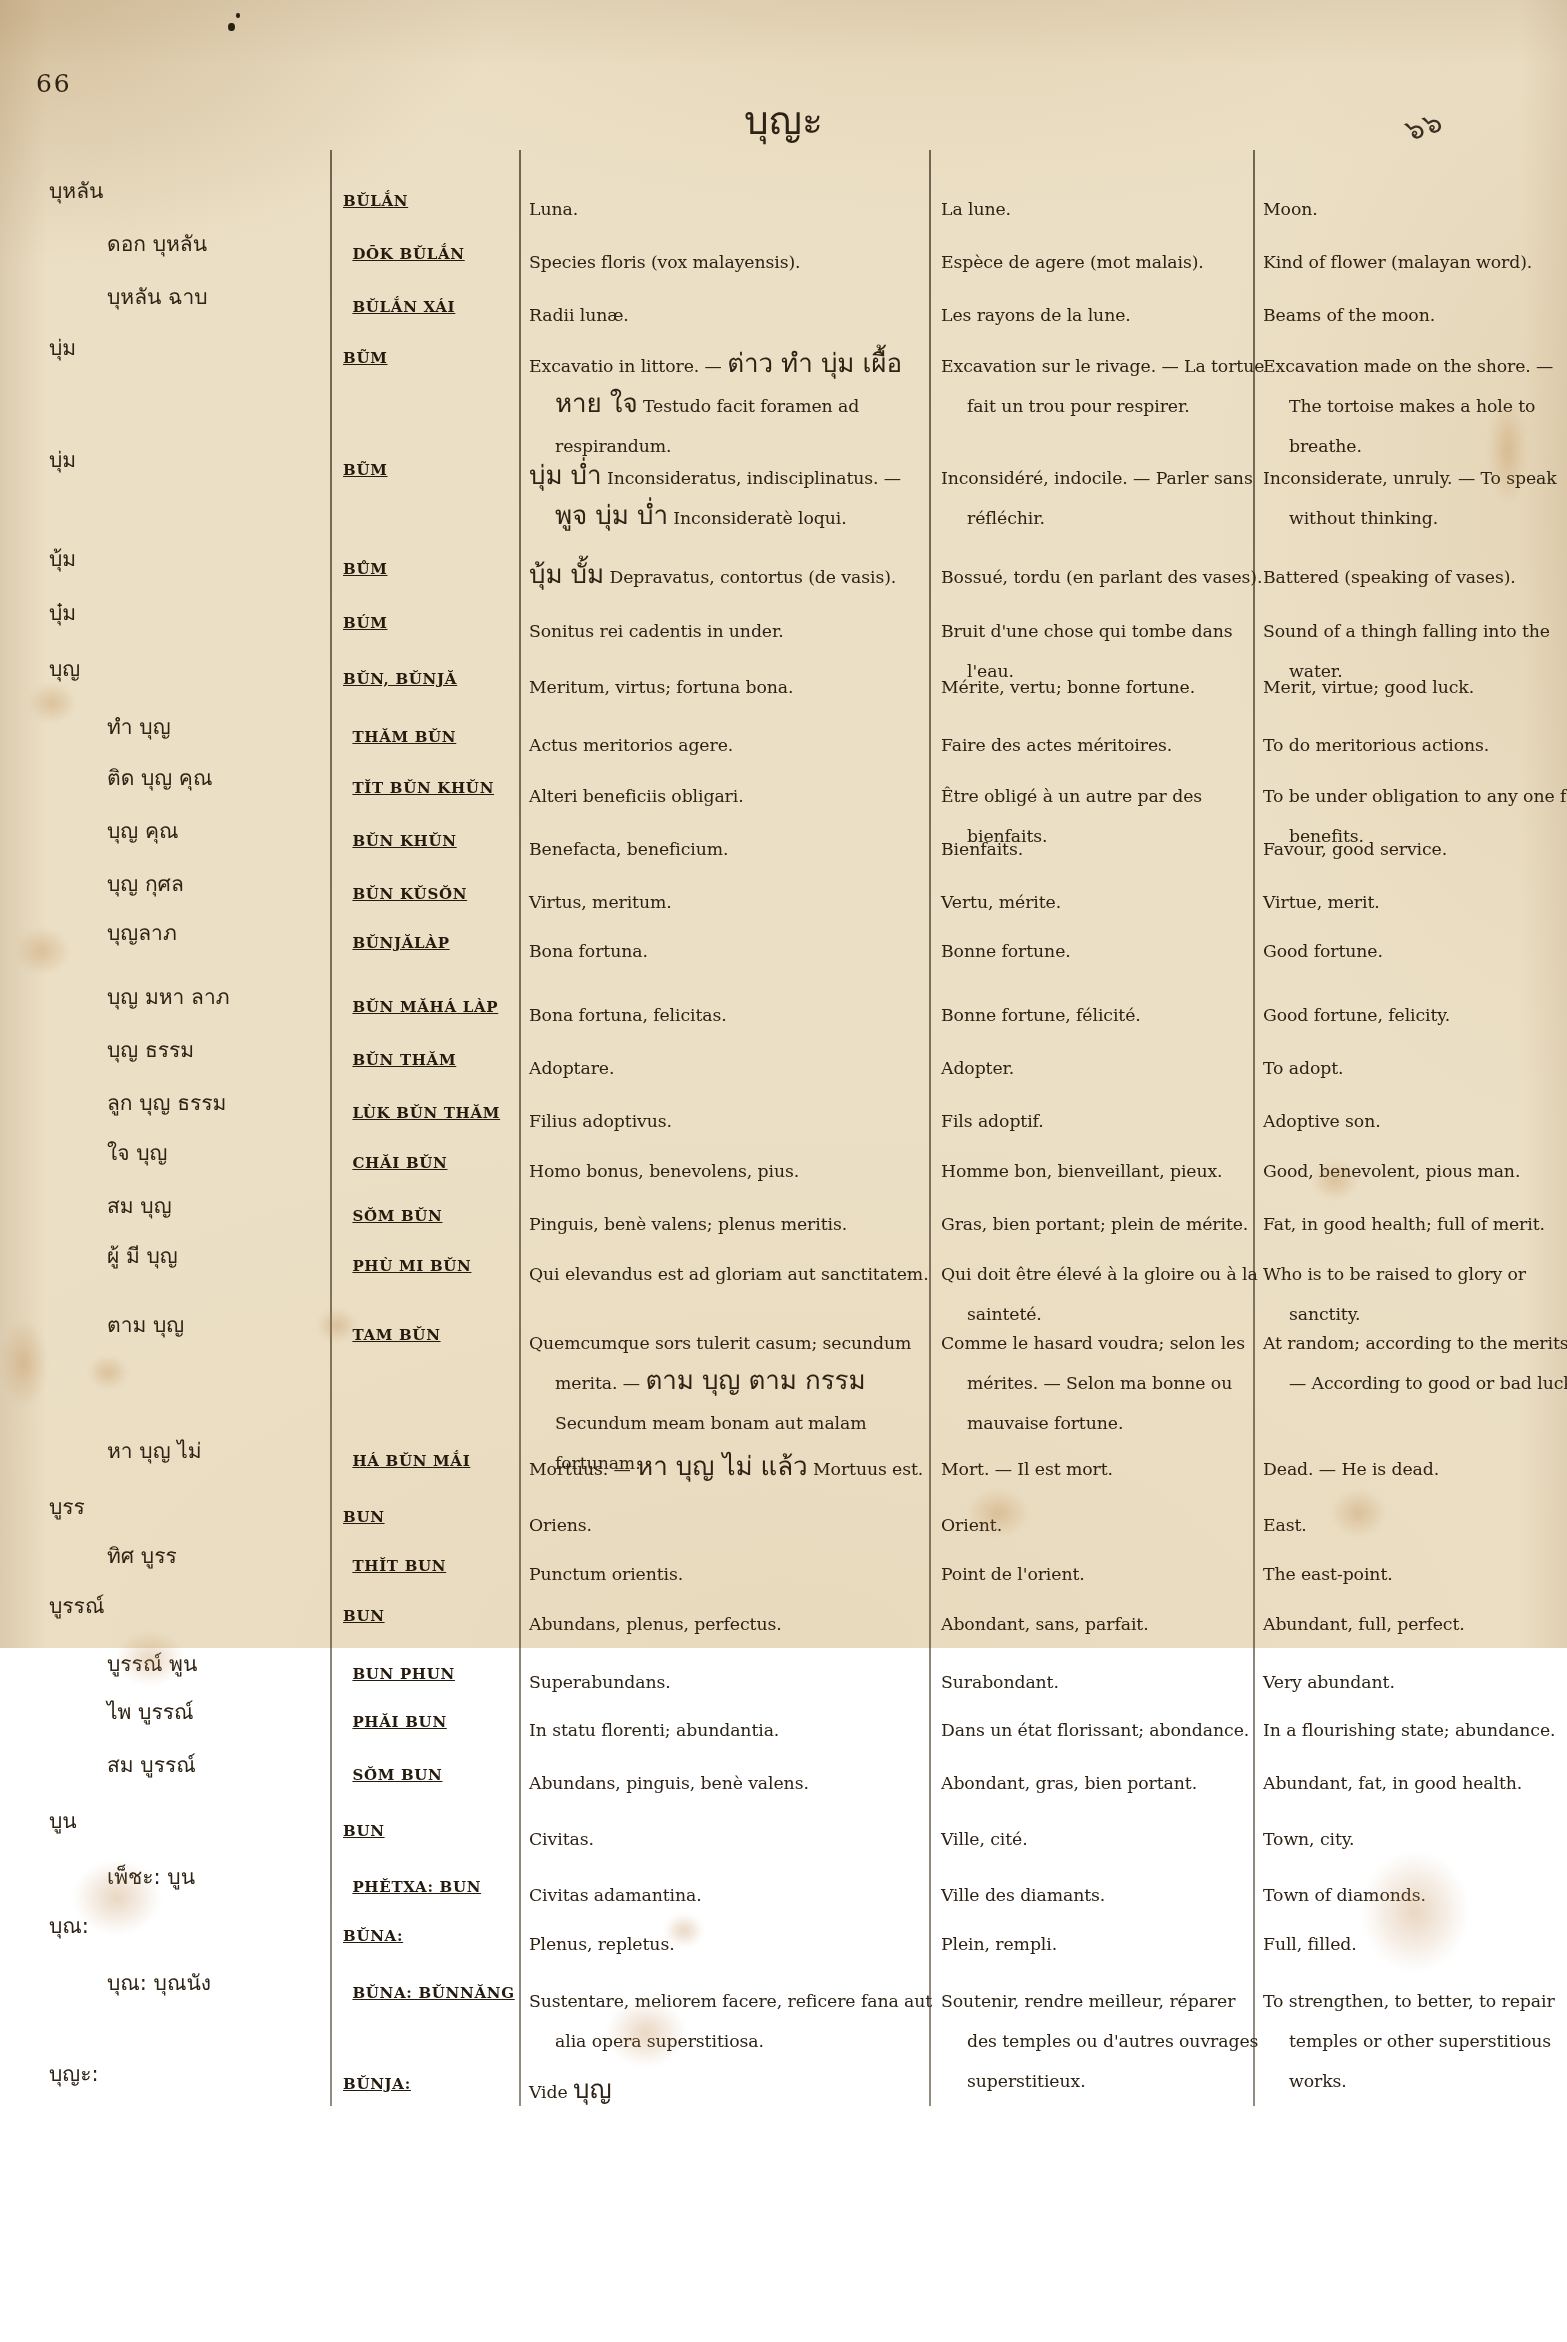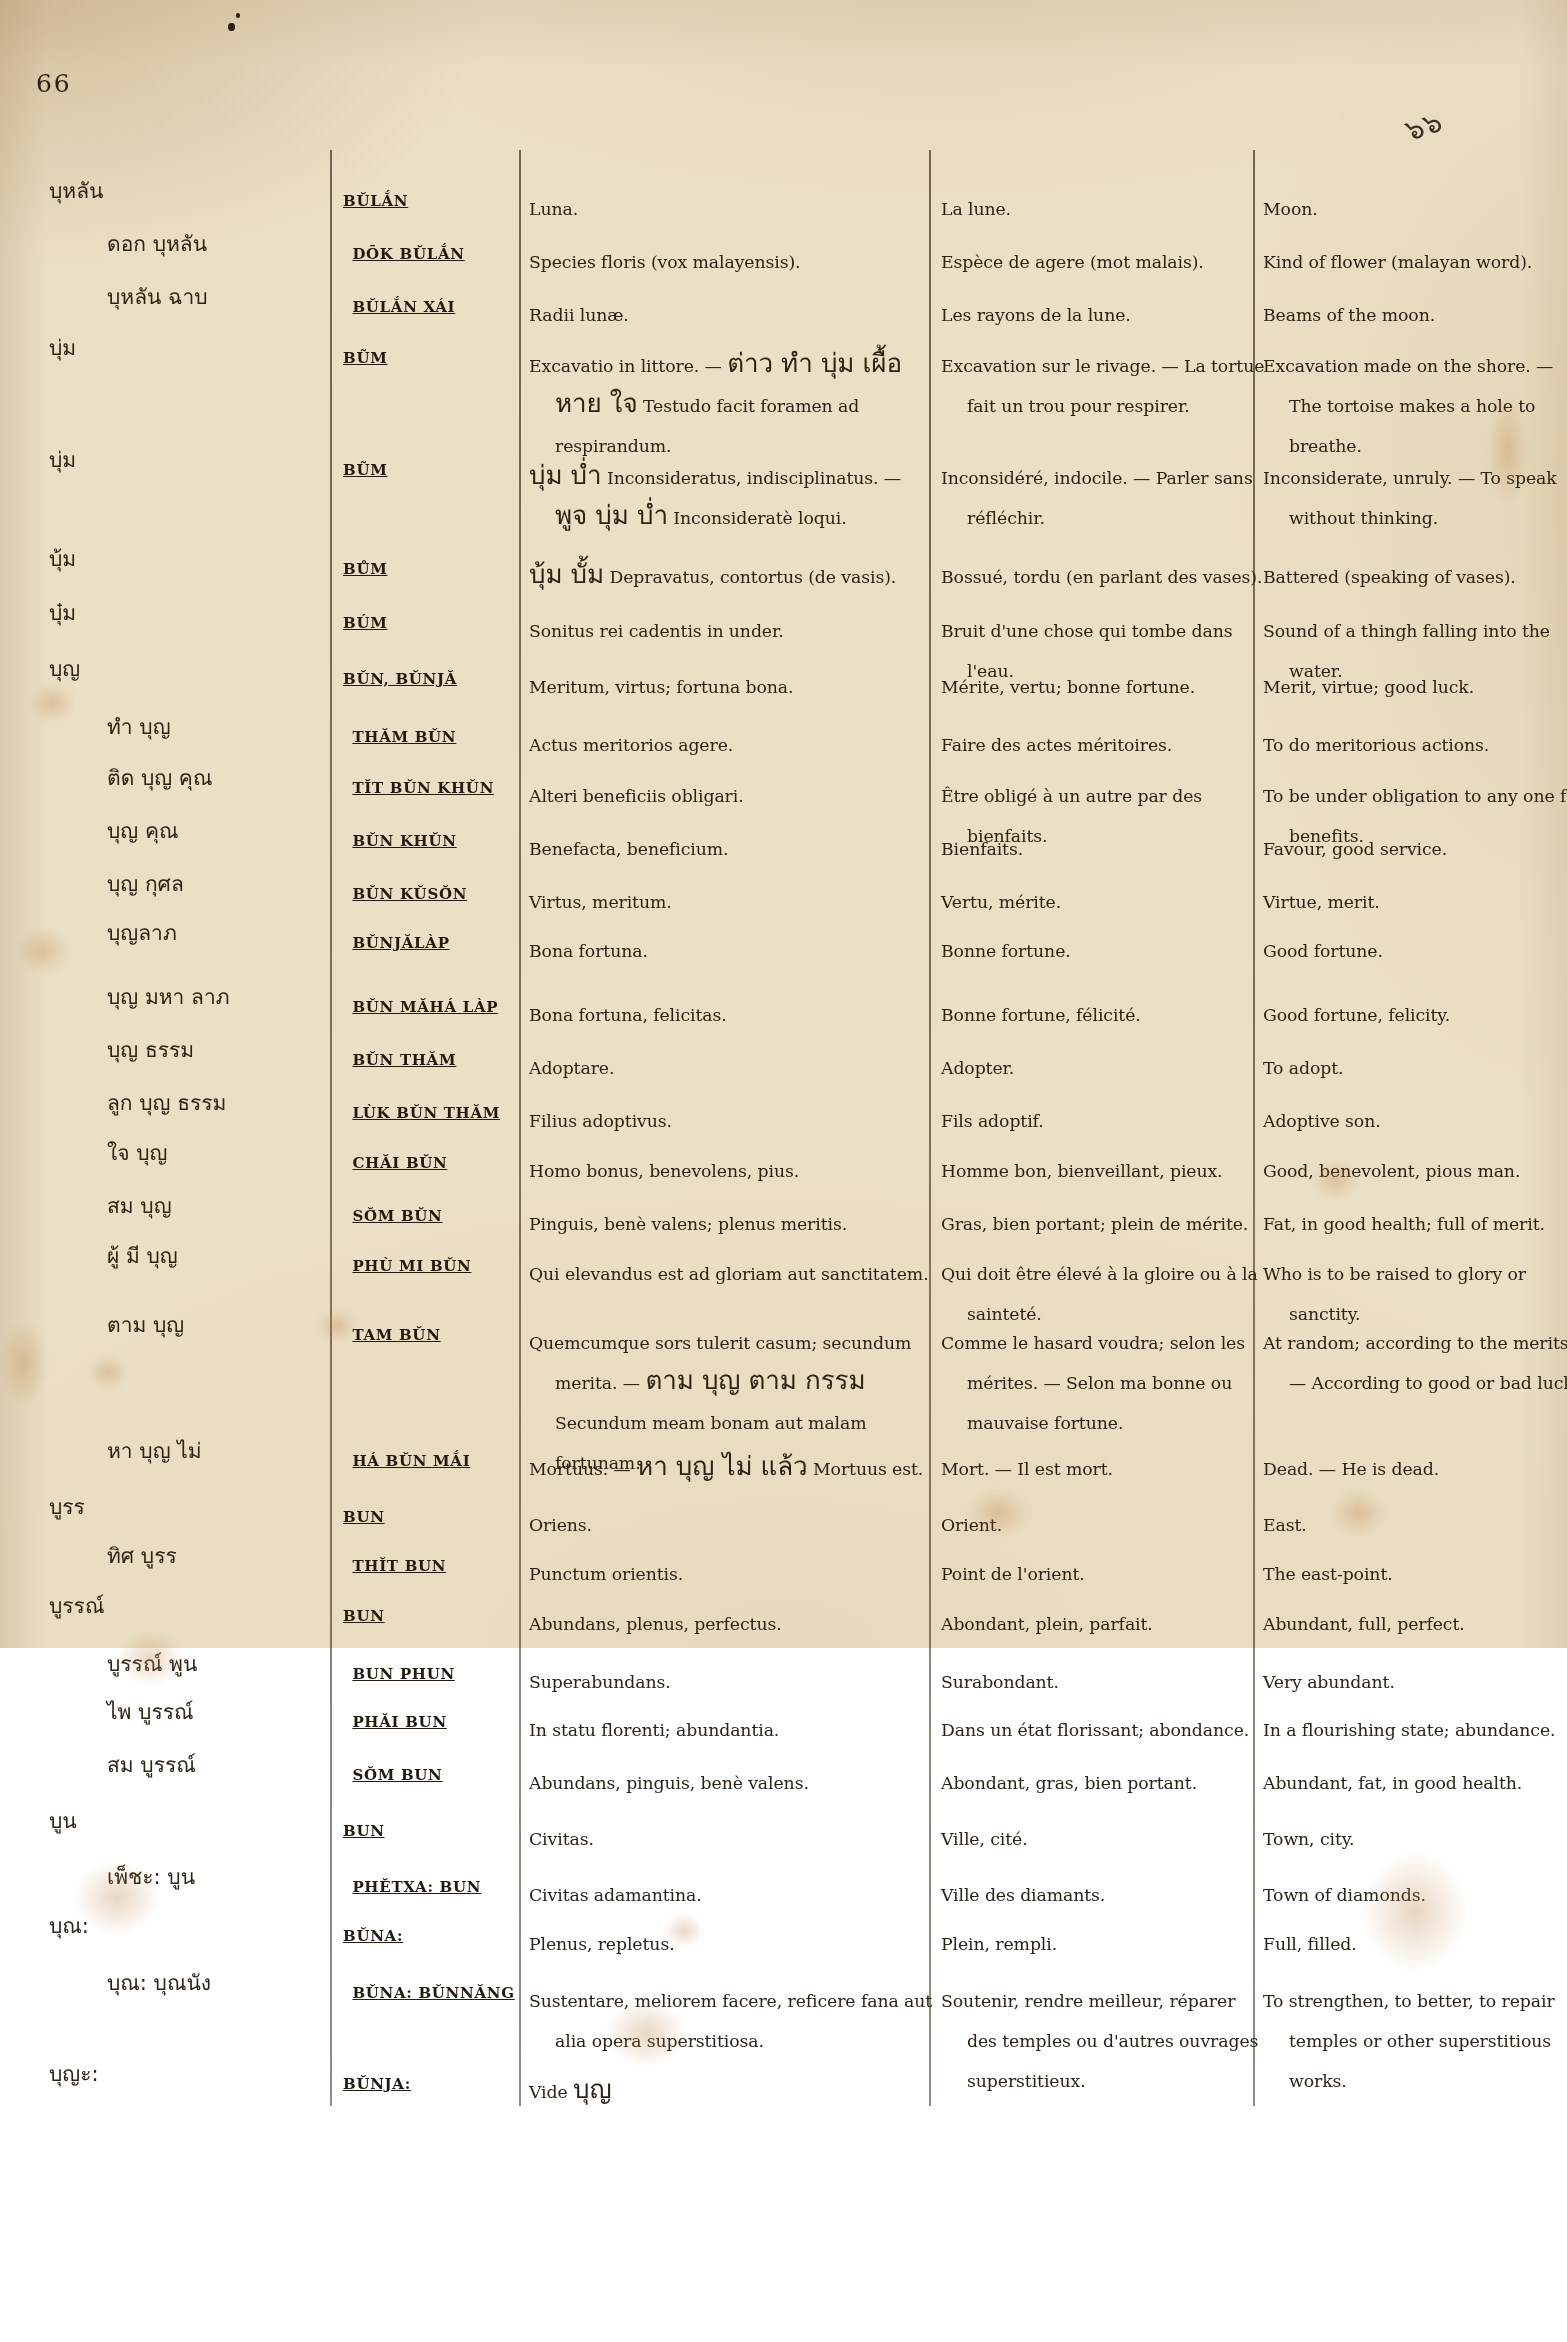--- a/index.html
+++ b/index.html
@@ -43,20 +43,21 @@
     background:radial-gradient(closest-side, rgba(186,128,64,.32), rgba(186,128,64,0) 72%);
     filter:blur(1.9px);}
   .inkdot{position:absolute;background:#2a1f12;border-radius:50%;}
 </style>
 </head>
 <body>
 
 <div class="page">
 
   <div class="pagenum">66</div>
+  <div class="header-thai">บุญะ</div>
   <div class="pagenum-thai">๖๖</div>
 
   <div class="rule" style="left:330px"></div>
   <div class="rule" style="left:519px"></div>
   <div class="rule" style="left:929px"></div>
   <div class="rule" style="left:1253px"></div>
 
   <div id="rows">
       <div class="row" style="top: 178px;">
         <div class="cell c-thai">บุหลัน</div>
@@ -216,21 +217,21 @@
         <div class="cell c-thai ind">ทิศ บูรร</div>
         <div class="cell c-translit ind2">THĬT BUN</div>
         <div class="cell textcell c-latin"><span class="lat">Punctum orientis.</span></div>
         <div class="cell textcell c-french">Point de l'orient.</div>
         <div class="cell textcell c-english">The east-point.</div>
       </div>
       <div class="row" style="top: 1593px;">
         <div class="cell c-thai">บูรรณ์</div>
         <div class="cell c-translit">BUN</div>
         <div class="cell textcell c-latin"><span class="lat">Abundans, plenus, perfectus.</span></div>
-        <div class="cell textcell c-french">Abondant, plein, parfait.</div>
+        <div class="cell textcell c-french">Abondant, sans, parfait.</div>
         <div class="cell textcell c-english">Abundant, full, perfect.</div>
       </div>
       <div class="row" style="top: 1651px;">
         <div class="cell c-thai ind">บูรรณ์ พูน</div>
         <div class="cell c-translit ind2">BUN PHUN</div>
         <div class="cell textcell c-latin"><span class="lat">Superabundans.</span></div>
         <div class="cell textcell c-french">Surabondant.</div>
         <div class="cell textcell c-english">Very abundant.</div>
       </div>
       <div class="row" style="top: 1699px;">

